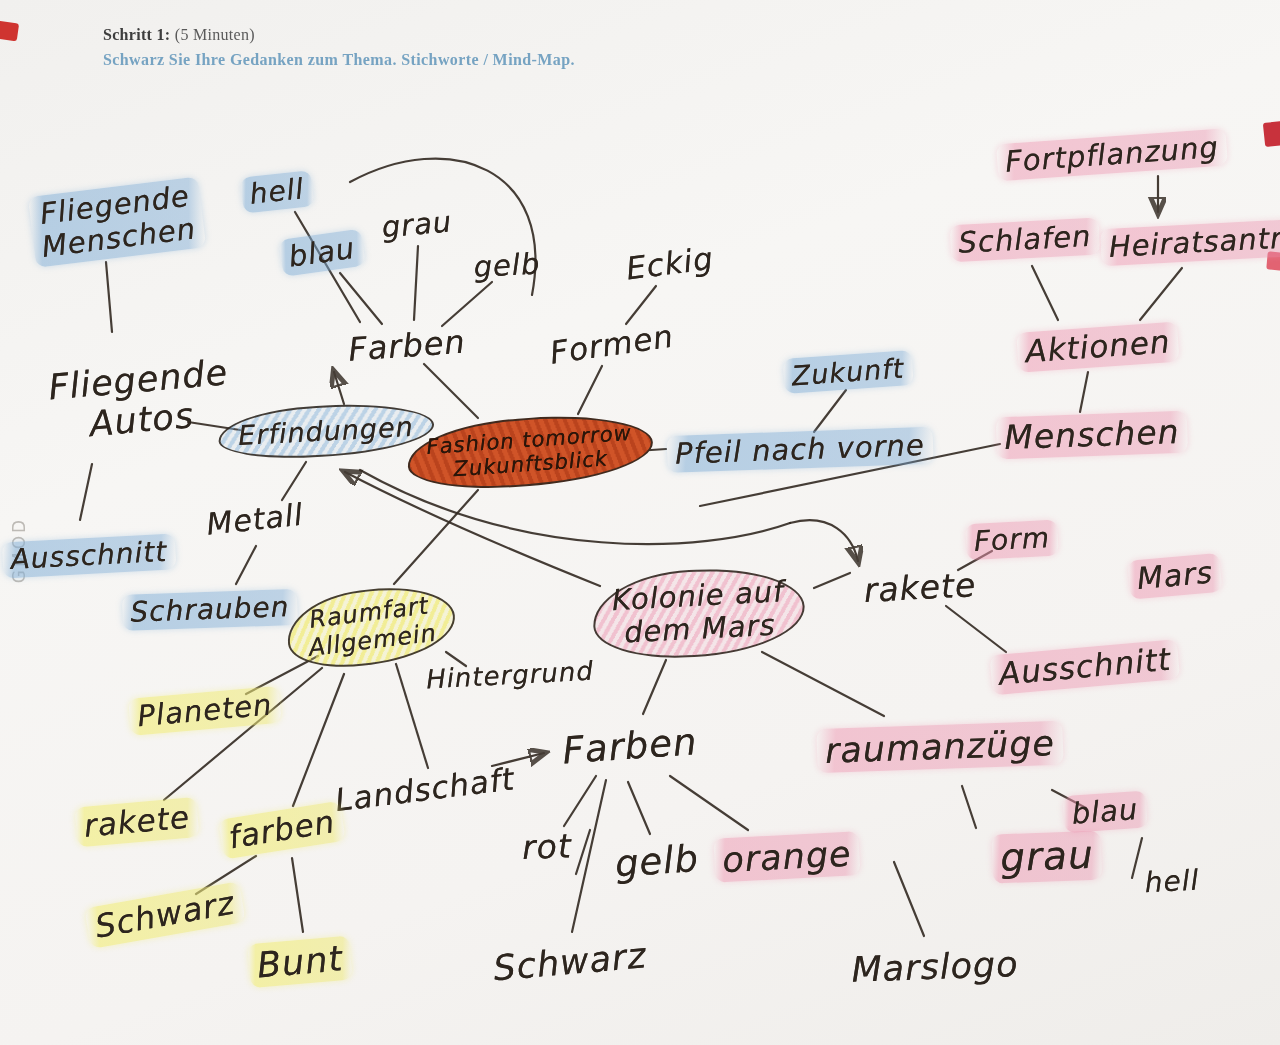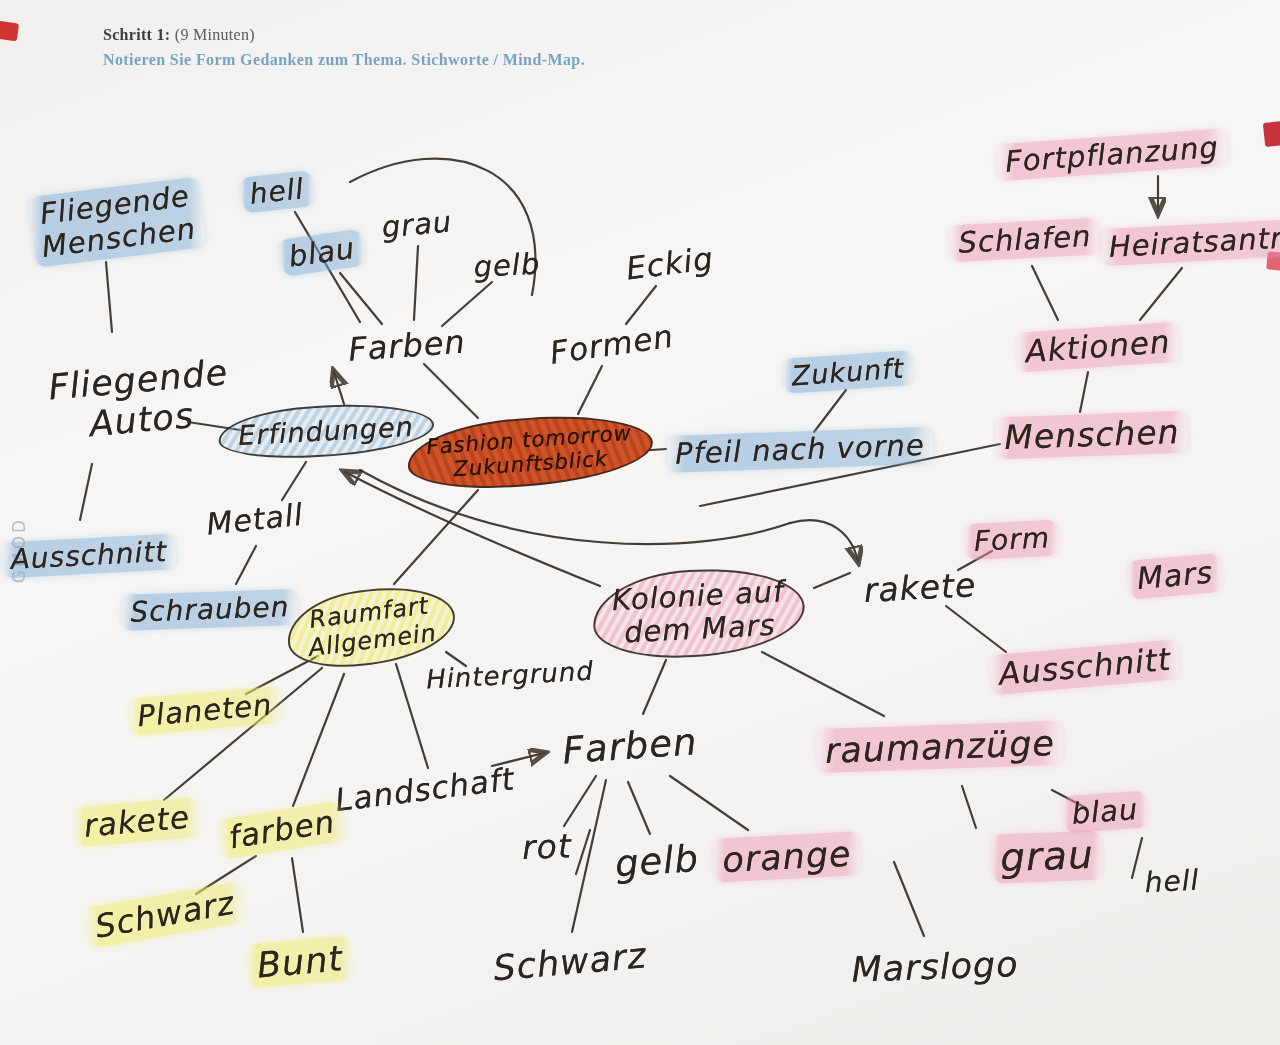--- a/index.html
+++ b/index.html
@@ -54,23 +54,23 @@
   .shape-oval-red{background:repeating-linear-gradient(72deg,#d05428 0 5px,#ba431d 5px 9px);color:#2a160a;text-shadow:0 0 .5px rgba(30,12,4,.9);}
 </style>
 </head>
 <body>
 
 <div id="stage">
 
   <div class="header">
     <div class="step-line">
       <span class="step-label">Schritt 1:</span>
-      <span class="step-duration">(9 Minuten)</span>
+      <span class="step-duration">(5 Minuten)</span>
     </div>
-    <div class="instruction">Notieren Sie Form Gedanken zum Thema. Stichworte / Mind-Map.</div>
+    <div class="instruction">Schwarz Sie Ihre Gedanken zum Thema. Stichworte / Mind-Map.</div>
   </div>
 
   <div class="edge-mark m1"></div>
   <div class="edge-mark m2"></div>
   <div class="edge-mark m3"></div>
   <div class="edge-text">GMOD</div>
 
   <div id="mindmap">
     <svg id="edges-svg" width="1280" height="1045" viewBox="0 0 1280 1045">
       <defs>

